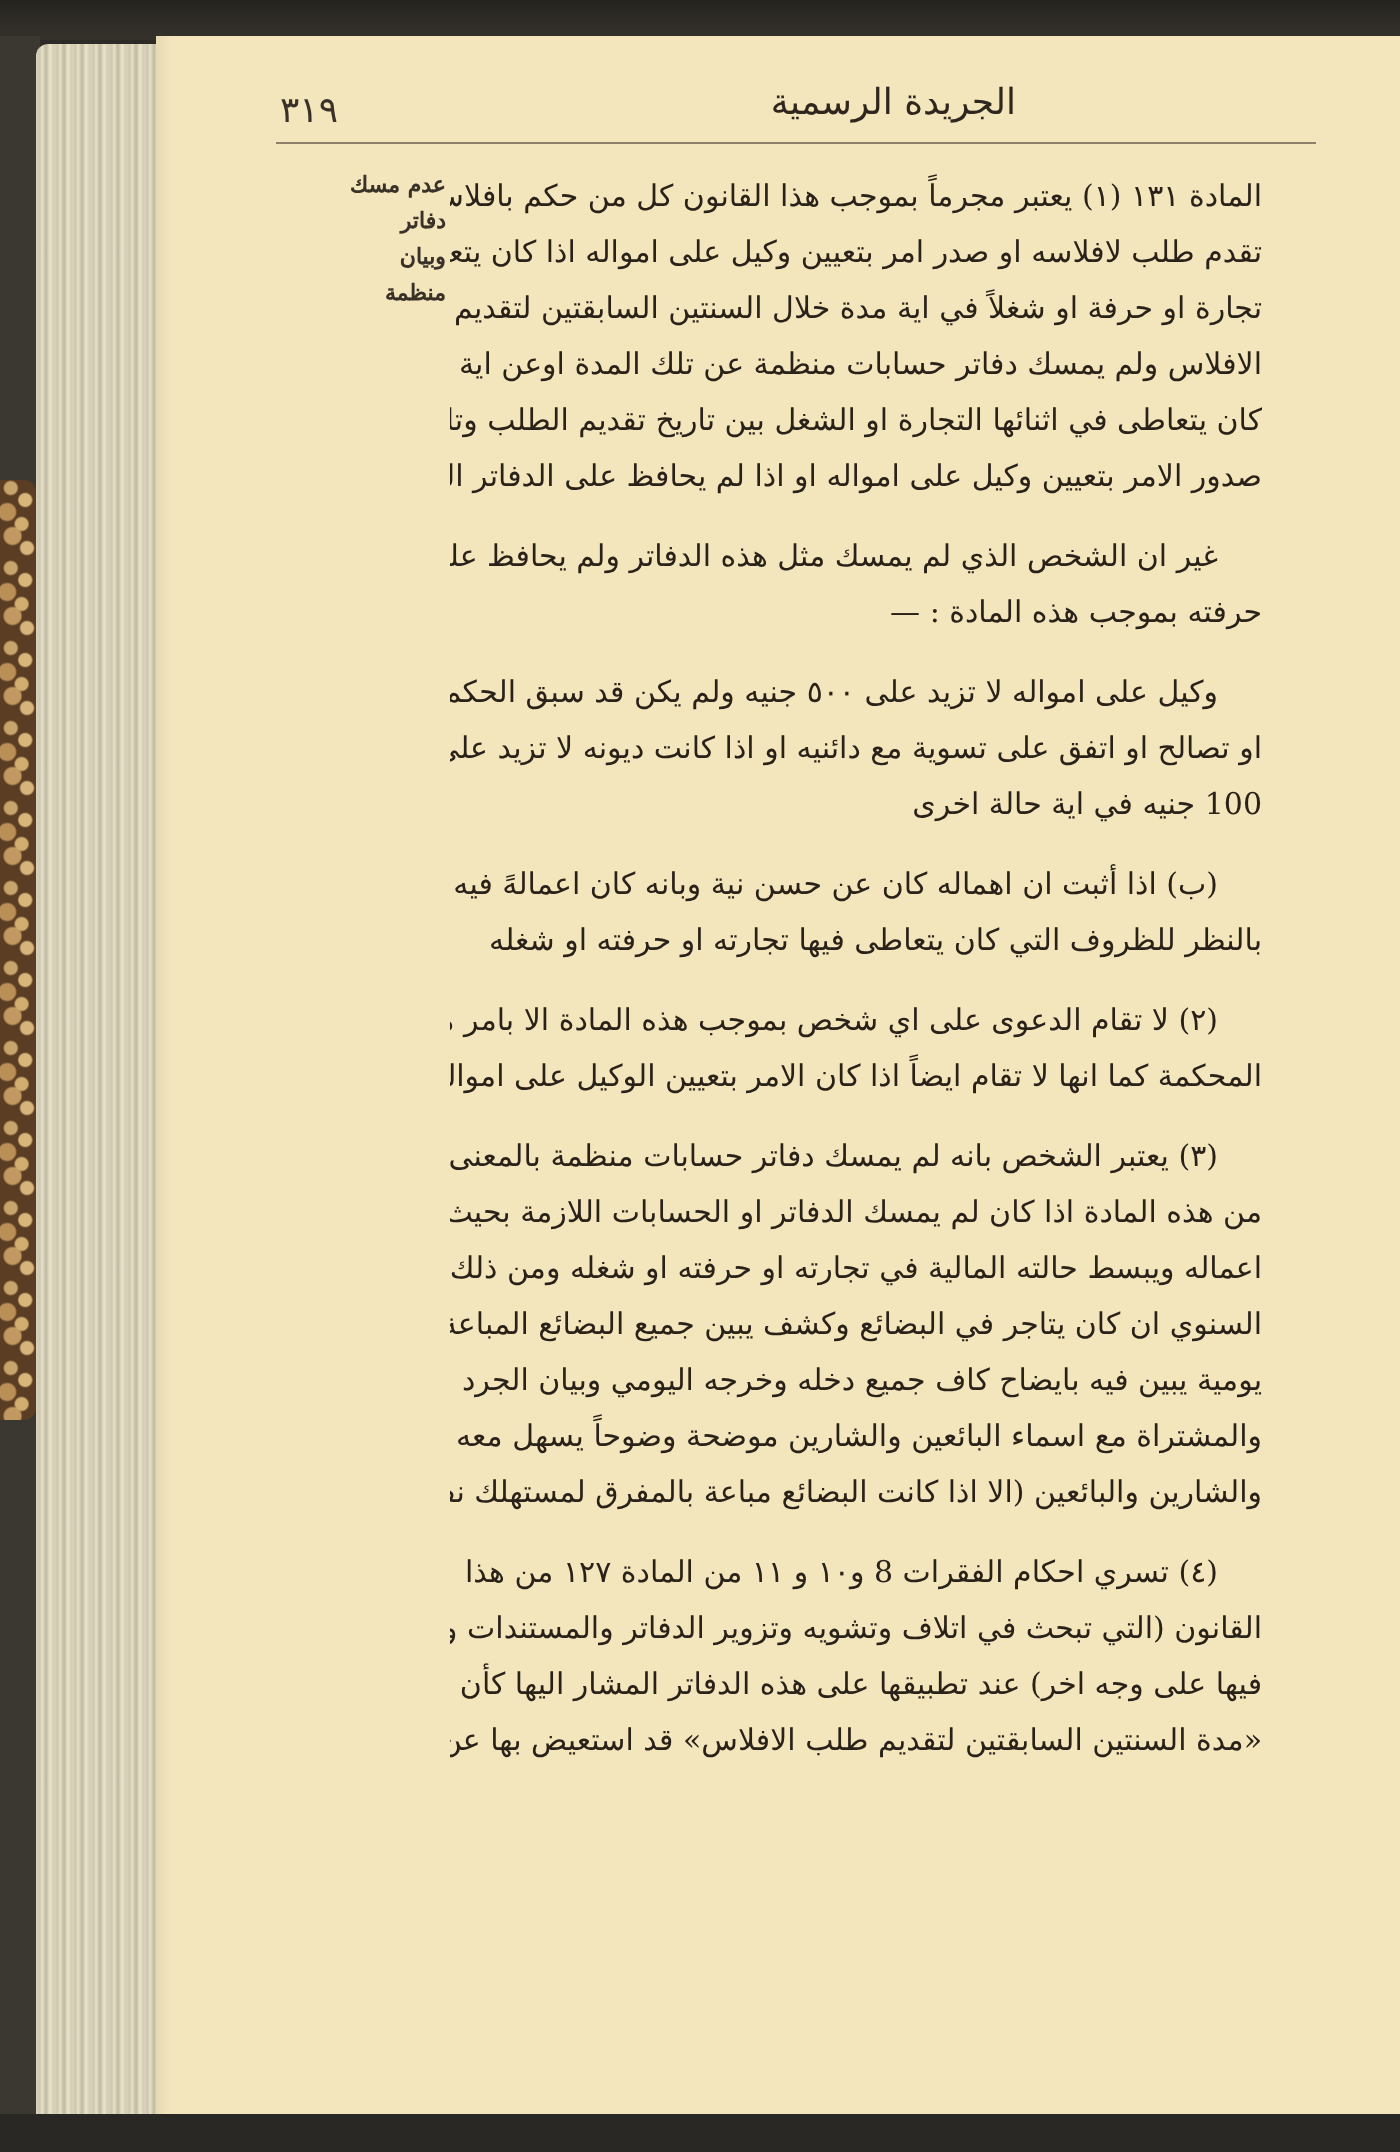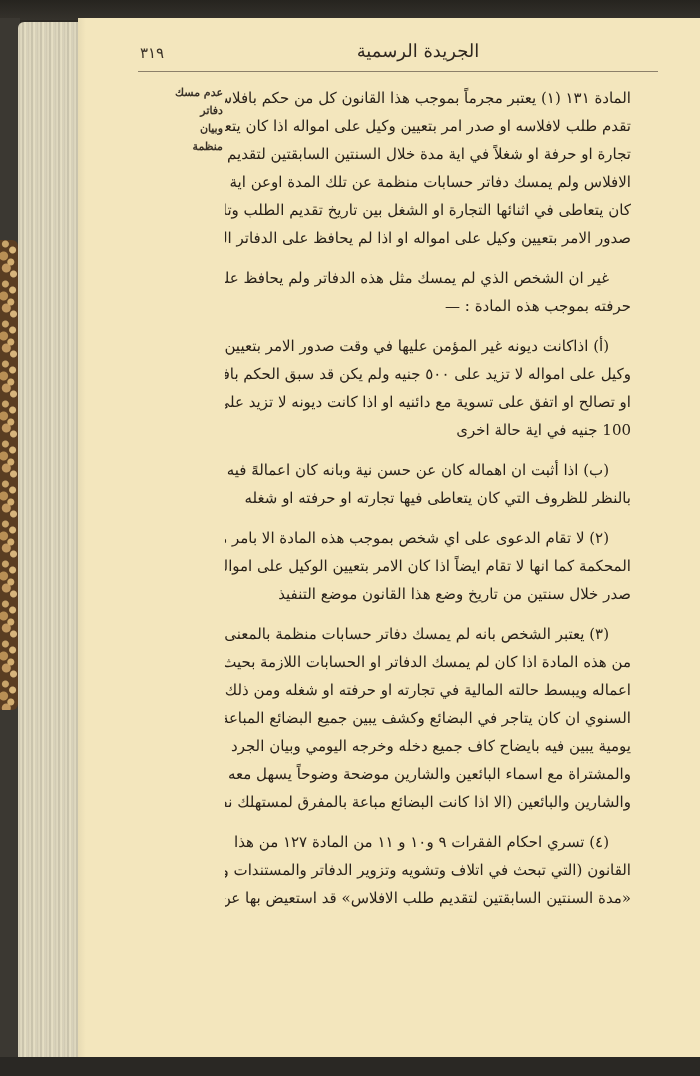--- a/index.html
+++ b/index.html
@@ -43,24 +43,24 @@
   .bottom-bar {
     position: absolute; left: 0; top: 1057px; width: 700px; height: 19px;
     background: #2a2824;
   }
 
   .running-head {
     position: absolute; left: 60px; top: 20px; width: 520px; height: 30px;
   }
   .page-number {
     position: absolute; left: 2px; top: 6px;
-    font-size: 15px; color: #3a3228; direction: rtl; text-align: center;
+    font-size: 18px; color: #3a3228; direction: rtl; text-align: center;
   }
   .journal-title {
-    position: absolute; left: 190px; width: 180px; top: 2px; text-align: center;
+    position: absolute; left: 190px; width: 180px; top: 2px; 
     font-size: 18px; color: #2f271e; direction: rtl;
   }
   .header-rule {
     position: absolute; left: 60px; top: 53px; width: 520px; height: 1px;
     background: #8c806a;
   }
 
   .margin-note {
     position: absolute; left: 95px; top: 66px; width: 50px;
     direction: rtl; text-align: right;
@@ -103,44 +103,43 @@
       <span class="line">تجارة او حرفة او شغلاً في اية مدة خلال السنتين السابقتين لتقديم طلب</span>
       <span class="line">الافلاس ولم يمسك دفاتر حسابات منظمة عن تلك المدة اوعن اية مدة غيرها</span>
       <span class="line">كان يتعاطى في اثنائها التجارة او الشغل بين تاريخ تقديم الطلب وتاريخ</span>
       <span class="line">صدور الامر بتعيين وكيل على امواله او اذا لم يحافظ على الدفاتر التي مسكها</span>
     </div>
     <div class="para indent">
       <span class="line">غير ان الشخص الذي لم يمسك مثل هذه الدفاتر ولم يحافظ عليها لا</span>
       <span class="line">حرفته بموجب هذه المادة : —</span>
     </div>
     <div class="para indent">
-      <span class="line">(أ)   اذاكانت ديونه غير المؤمن عليها في وقت صدور الامر بتعيين</span>
       <span class="line">وكيل على امواله لا تزيد على ٥٠٠ جنيه ولم يكن قد سبق الحكم بافلاسه</span>
       <span class="line">او تصالح او اتفق على تسوية مع دائنيه او اذا كانت ديونه لا تزيد على</span>
       <span class="line">100 جنيه في اية حالة اخرى</span>
     </div>
     <div class="para indent">
       <span class="line">(ب)   اذا أثبت ان اهماله كان عن حسن نية وبانه كان اعمالهً فيه</span>
       <span class="line">بالنظر للظروف التي كان يتعاطى فيها تجارته او حرفته او شغله</span>
     </div>
     <div class="para indent">
       <span class="line">(٢)   لا تقام الدعوى على اي شخص بموجب هذه المادة الا بامر من</span>
       <span class="line">المحكمة كما انها لا تقام ايضاً اذا كان الامر بتعيين الوكيل على امواله قد</span>
-      <span class="line">صدر خلال سنتين من تاريخ وضع هذا القانون موضع التنفيذ</span>
     </div>
     <div class="para indent">
       <span class="line">(٣)   يعتبر الشخص بانه لم يمسك دفاتر حسابات منظمة بالمعنى المقصود</span>
       <span class="line">من هذه المادة اذا كان لم يمسك الدفاتر او الحسابات اللازمة بحيث يظهر</span>
       <span class="line">اعماله ويبسط حالته المالية في تجارته او حرفته او شغله ومن ذلك دفتر</span>
       <span class="line">السنوي ان كان يتاجر في البضائع وكشف يبين جميع البضائع المباعة</span>
       <span class="line">يومية يبين فيه بايضاح كاف جميع دخله وخرجه اليومي وبيان الجرد</span>
       <span class="line">والمشتراة مع اسماء البائعين والشارين موضحة وضوحاً يسهل معه معرفة البضائع</span>
       <span class="line">والشارين والبائعين (الا اذا كانت البضائع مباعة بالمفرق لمستهلك نفسه)</span>
     </div>
     <div class="para indent">
-      <span class="line">(٤)   تسري احكام الفقرات ٩ و١٠ و ١١ من المادة ١٢٧ من هذا</span>
+      <span class="line">(٤)   تسري احكام الفقرات 8 و١٠ و ١١ من المادة ١٢٧ من هذا</span>
       <span class="line">القانون (التي تبحث في اتلاف وتشويه وتزوير الدفاتر والمستندات والاحتيال</span>
+      <span class="line">فيها على وجه اخر) عند تطبيقها على هذه الدفاتر المشار اليها كأن</span>
       <span class="line">«مدة السنتين السابقتين لتقديم طلب الافلاس» قد استعيض بها عن المدة</span>
     </div>
   </div>
 </div>
 
 <div class="bottom-bar"></div>
 
 </body></html>

